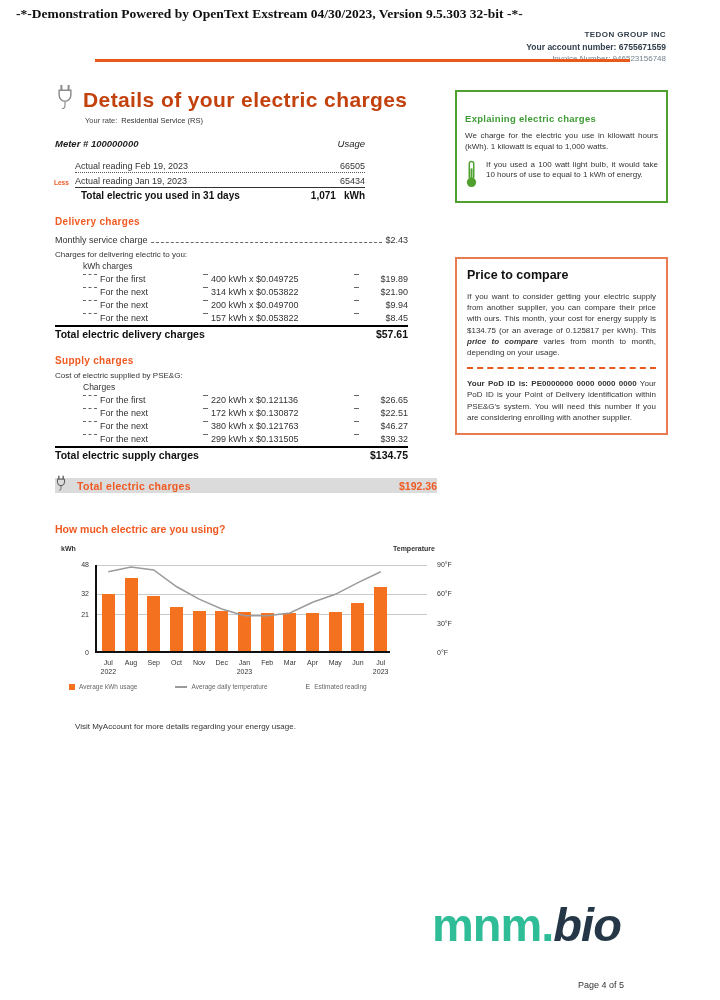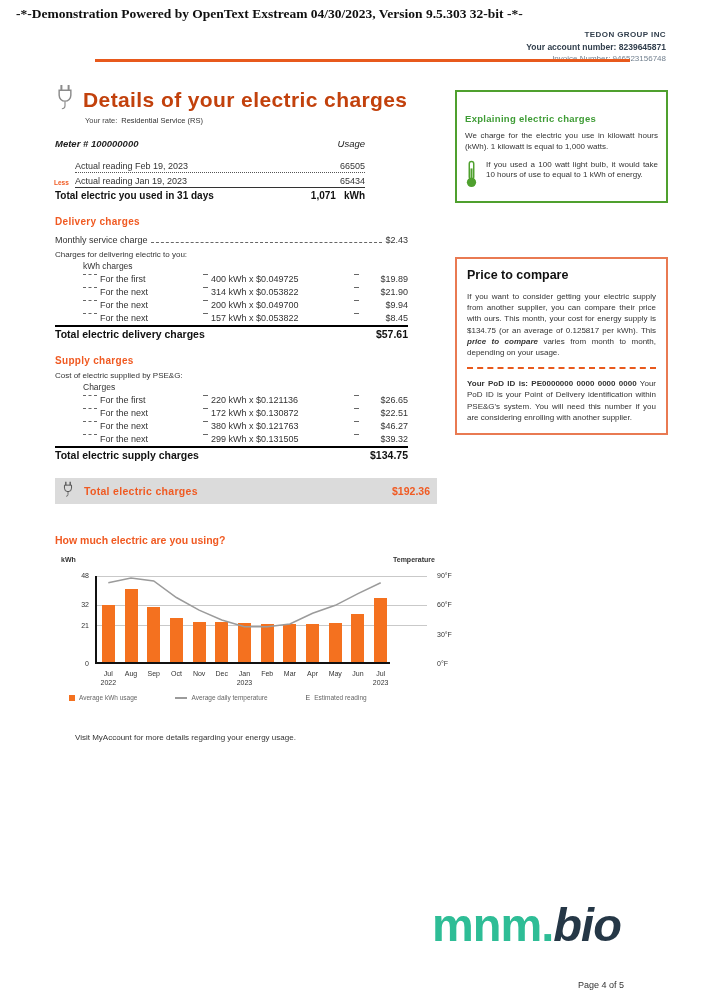--- a/index.html
+++ b/index.html
@@ -27,41 +27,41 @@
   .meter-row { margin-top:13px; width:310px; display:flex; justify-content:space-between;
                font-size:9.5px; font-style:italic; }
   .meter-row .meter { font-weight:700; }
 
   .readings { width:310px; margin-top:12px; font-size:9px; color:#333; }
   .r-row { display:flex; align-items:flex-end; margin-left:20px; position:relative; padding-bottom:1px; }
   .r-row.dotted { border-bottom:1.5px dotted #555; }
   .r-row.solid  { border-bottom:1.5px solid #333; margin-top:3px; }
   .r-fill { flex:1; }
   .less-tag { position:absolute; left:-21px; bottom:1px; color:#F05A22; font-size:6.5px; font-weight:700; }
-  .r-total { display:flex; align-items:baseline; margin-top:2px; font-weight:700; font-size:10px; color:#111; }
+  .r-total { display:flex; align-items:baseline; margin-top:2px; font-weight:700; font-size:10px; color:#111;margin-left:26px; }
   .r-total .fill { flex:1; }
   .r-total .unit { margin-left:8px; }
 
   .sec-title { margin-top:15px; font-size:10px; font-weight:700; color:#F05A22; letter-spacing:.3px; }
 
   .table { width:353px; font-size:9px; color:#333; }
   .m-row { display:flex; align-items:flex-end; margin-top:8px; }
   .lead { flex:1; border-bottom:1.5px dashed #666; margin:0 3px 2px; }
   .lead.pre { flex:0 0 14px; margin-left:0; }
   .intro { margin-top:5px; font-size:8px; color:#333; }
   .sub   { margin-top:2px; margin-left:28px; font-size:8.5px; }
   .c-row { display:flex; align-items:flex-start; margin-top:3px; padding-left:28px; }
   .c-label { flex:0 0 100px; white-space:nowrap; }
   .c-calc  { flex:0 0 140px; white-space:nowrap; }
   .c-amt   { flex:0 0 46px; text-align:right; white-space:nowrap; }
   .t-row { display:flex; justify-content:space-between; width:353px; margin-top:2px;
            border-top:2px solid #000; padding-top:1px; font-weight:700; font-size:10.5px; color:#111; }
 
-  .gray-bar { margin-top:17px; width:382px; height:26px; background:#DBDBDB;
-              display:flex; align-items:center; gap:10px; padding:0 7px; }
+  .gray-bar { margin-top:17px; width:382px; height:15px; background:#DBDBDB;
+              display:flex; align-items:center; gap:10px; padding:0 0; }
   .gray-bar .g-label { color:#F05A22; font-weight:700; font-size:10.5px; letter-spacing:.3px; }
   .gray-bar .g-val   { margin-left:auto; color:#F05A22; font-weight:700; font-size:10.5px; }
 
   
   .chart-title { margin-top:30px; font-size:10.5px; font-weight:700; color:#F05A22; }
   .chart { position:relative; width:450px; height:165px; margin-top:8px; }
   .axis-label { position:absolute; top:2px; font-size:7px; font-weight:700; color:#333; }
   .axis-label.l { left:6px; } .axis-label.r { left:338px; }
   .plot { position:absolute; left:40px; top:22px; width:295px; height:88px;
           border-left:2px solid #111; border-bottom:2.5px solid #111; }
@@ -104,21 +104,21 @@
 </style>
 </head>
 <body>
 
 <div class="page">
 
   <div class="abs demo-line">-*-Demonstration Powered by OpenText Exstream 04/30/2023, Version 9.5.303 32-bit -*-</div>
 
   <div class="abs acct-block">
     <div class="company">TEDON GROUP INC</div>
-    <div class="acct"><span>Your account number:</span> <span>8239645871</span></div>
+    <div class="acct"><span>Your account number:</span> <span>6755671559</span></div>
     <div class="invoice"><span>Invoice Number:</span> <span>946523156748</span></div>
   </div>
 
   <div class="abs orange-rule"></div>
 
   <div class="abs left-col">
 
     <div class="title-row">
       <span>
         <svg viewBox="0 0 22 30" width="20" height="27">

